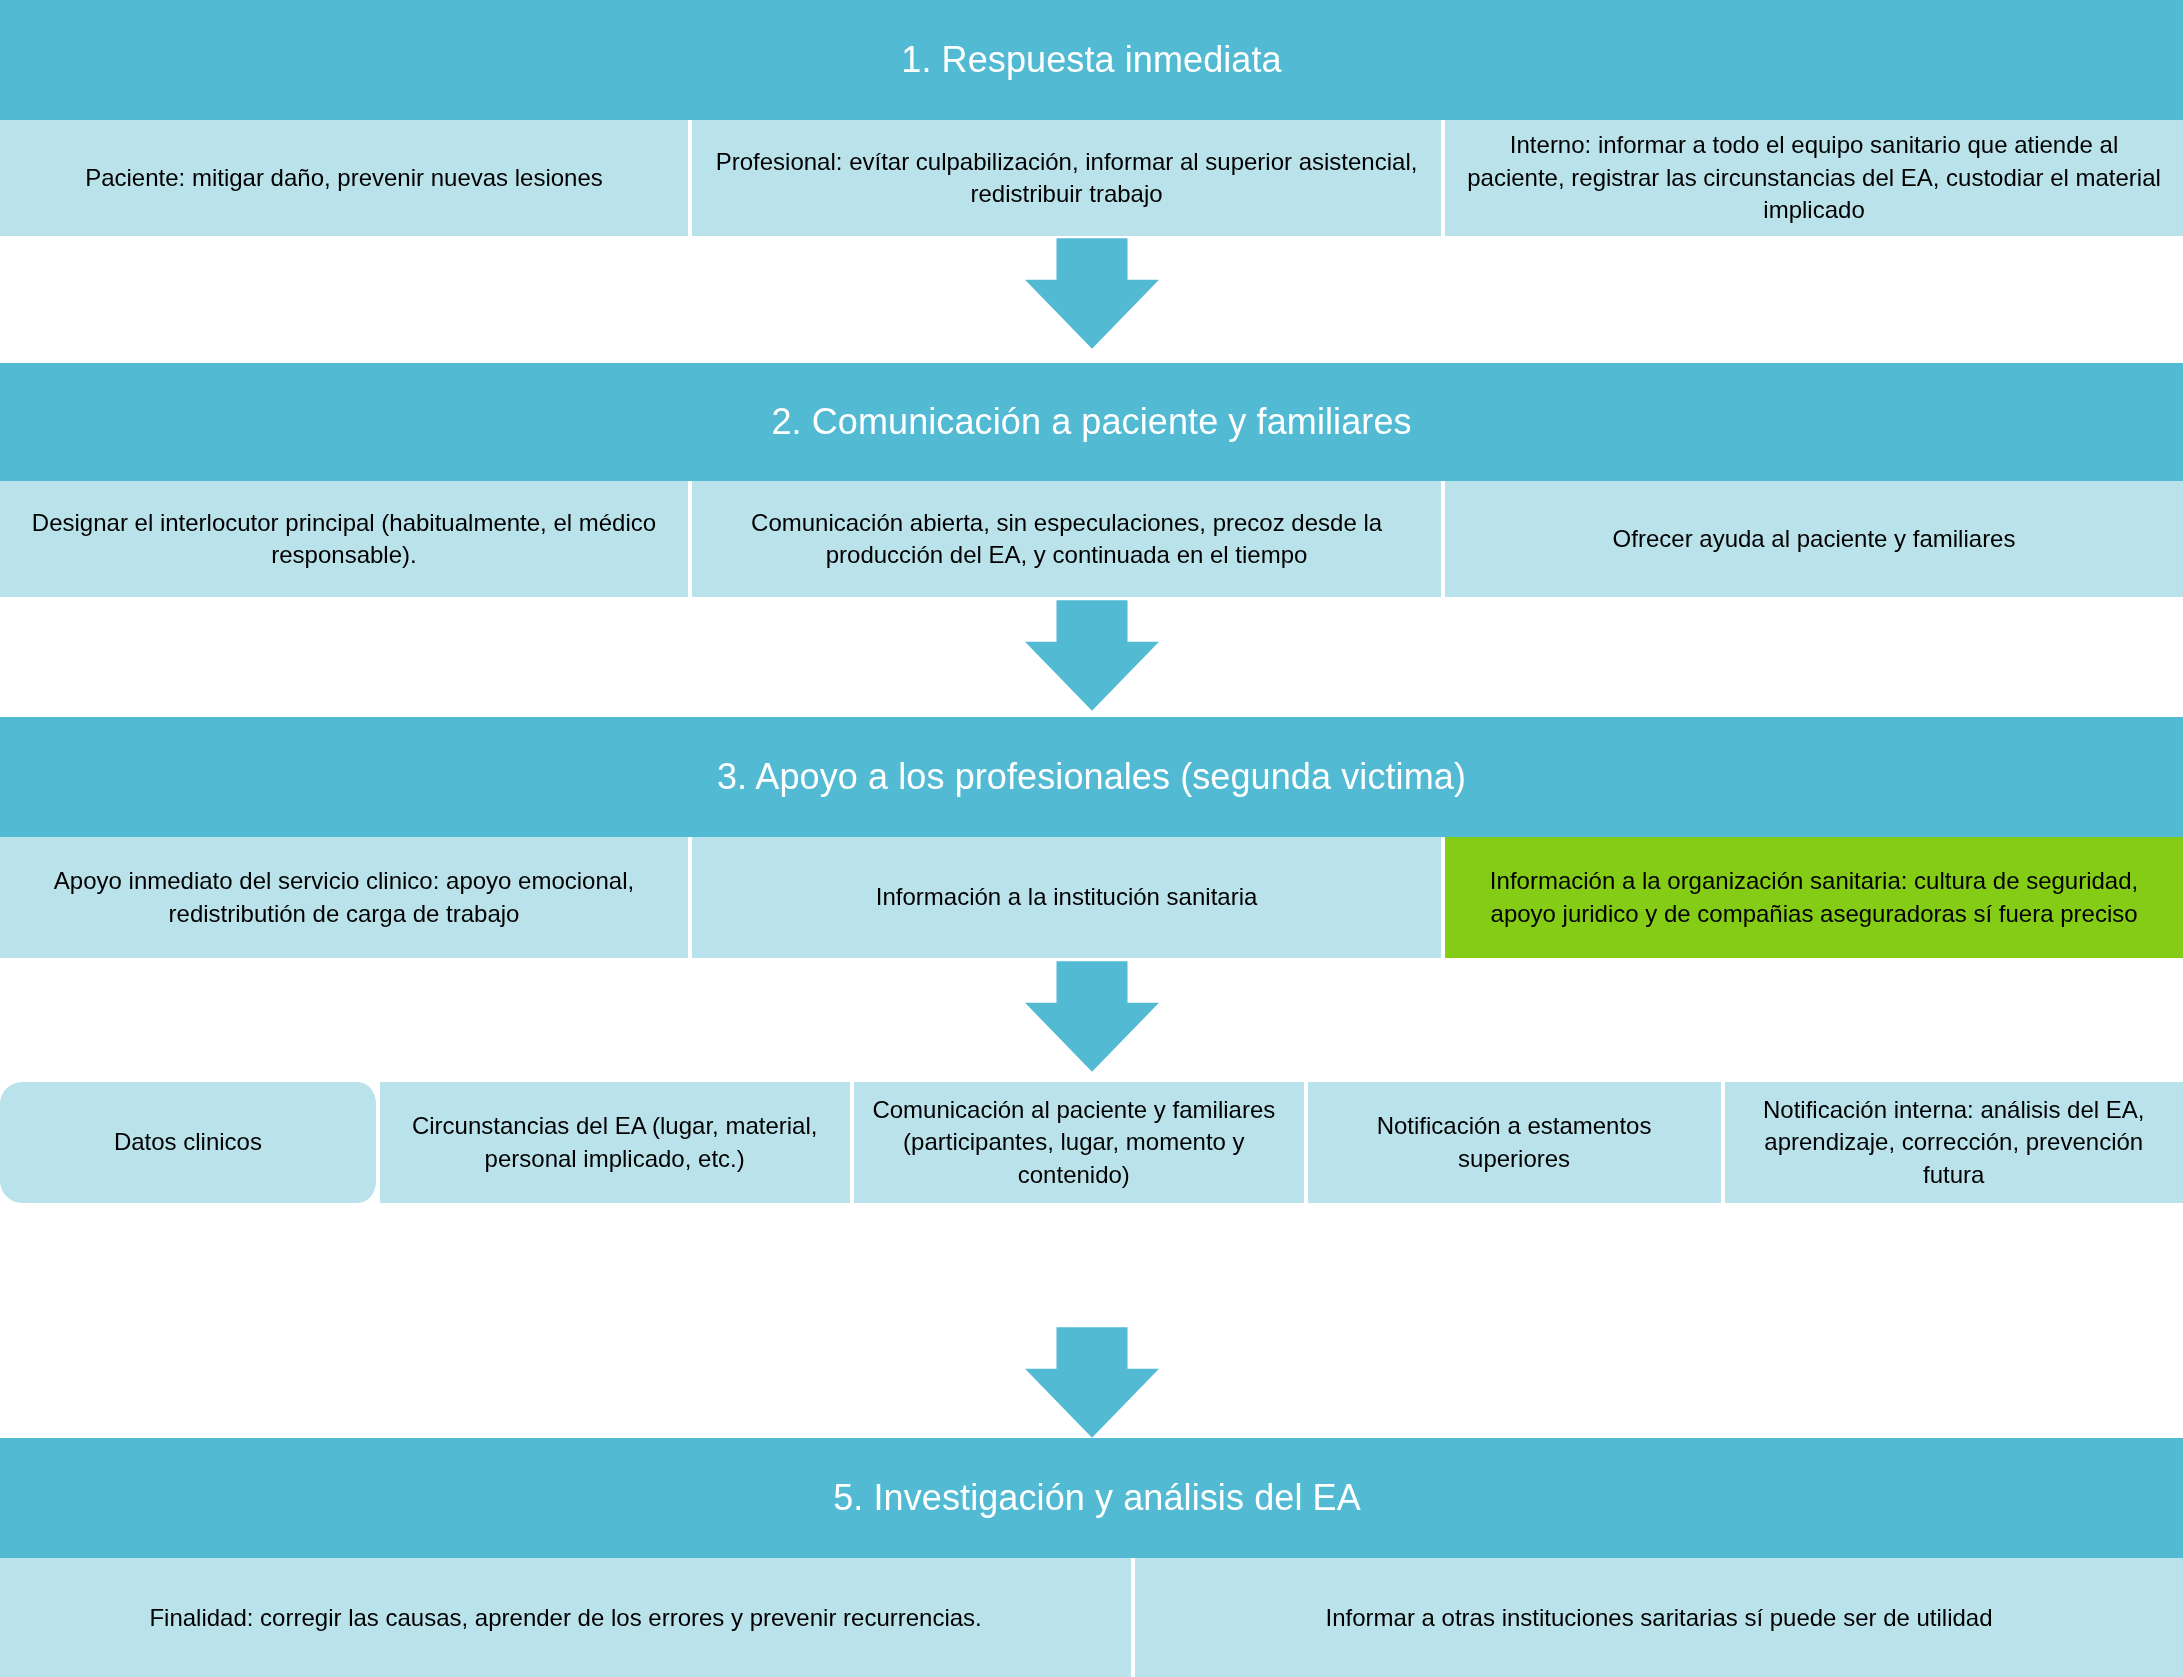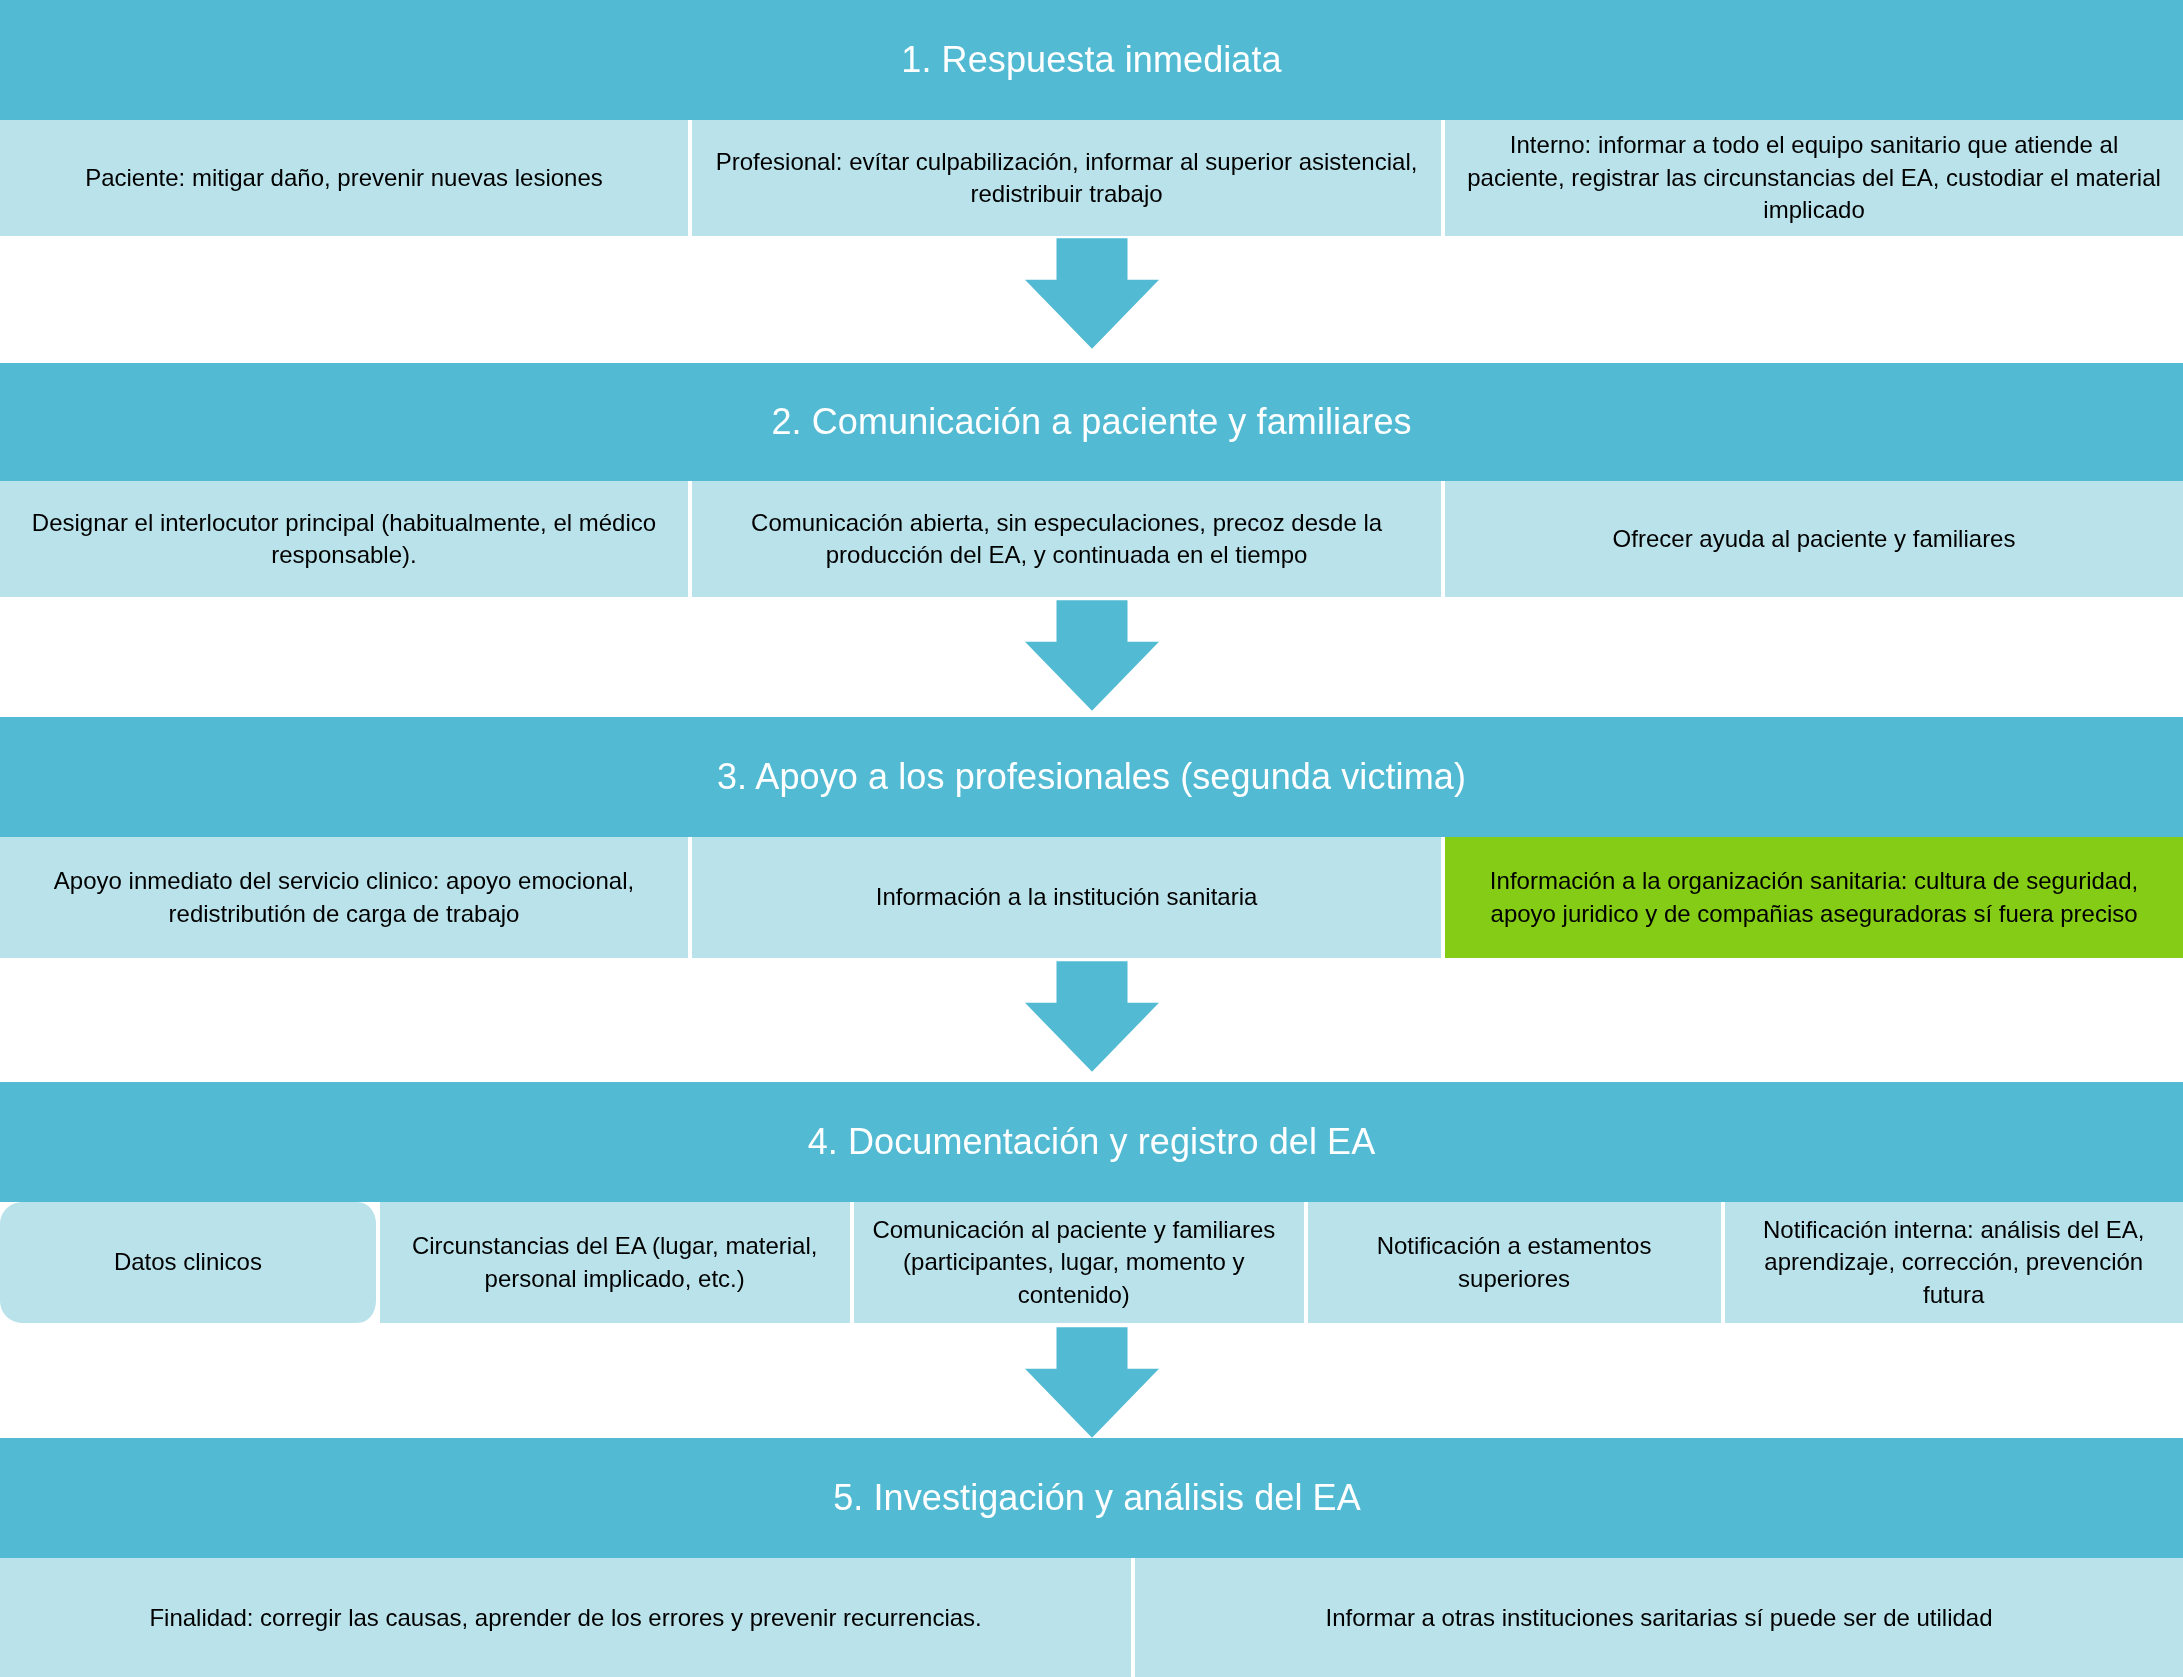--- a/index.html
+++ b/index.html
@@ -139,21 +139,20 @@
     </div>
   </div>
 
   <div class="arrow" id="arrow3">
     <svg width="134" height="111" viewBox="0 0 200 165" aria-hidden="true">
       <polygon points="47,0 153,0 153,62 200,62 100,165 0,62 47,62" fill="#52bbd3"></polygon>
     </svg>
   </div>
 
   <div class="section" id="sec4">
-    <div class="section-header" style="background: rgb(82, 187, 211); color: rgb(255, 255, 255);">4. Documentación y registro del EA</div>
     <div class="row">
       <div class="cell" style="flex: 0 0 17.4%; max-width: 17.4%; background: rgb(185, 226, 234); color: rgb(0, 0, 0); border-radius: 22px;">Datos clinicos</div>
       <div class="cell" style="flex: 0 0 21.7%; max-width: 21.7%; background: rgb(185, 226, 234); color: rgb(0, 0, 0);">Circunstancias del EA (lugar, material, personal implicado, etc.)</div>
       <div class="cell" style="flex: 0 0 20.8%; max-width: 20.8%; background: rgb(185, 226, 234); color: rgb(0, 0, 0); padding-left: 8px;">Comunicación al paciente y familiares (participantes, lugar, momento y contenido)</div>
       <div class="cell" style="flex: 0 0 19.1%; max-width: 19.1%; background: rgb(185, 226, 234); color: rgb(0, 0, 0);">Notificación a estamentos superiores</div>
       <div class="cell" style="flex: 0 0 21%; max-width: 21%; background: rgb(185, 226, 234); color: rgb(0, 0, 0);">Notificación interna: análisis del EA, aprendizaje, corrección, prevención futura</div>
     </div>
   </div>
 
   <div class="arrow" id="arrow4">

